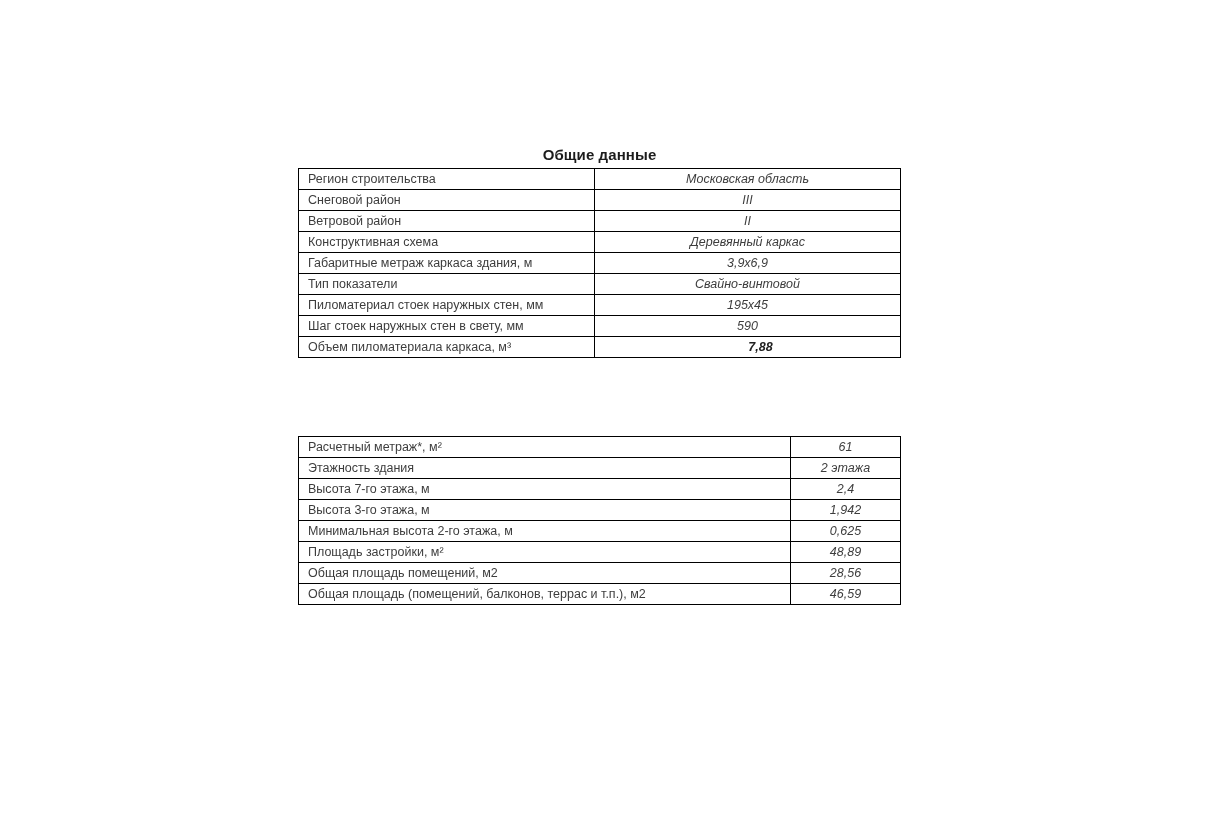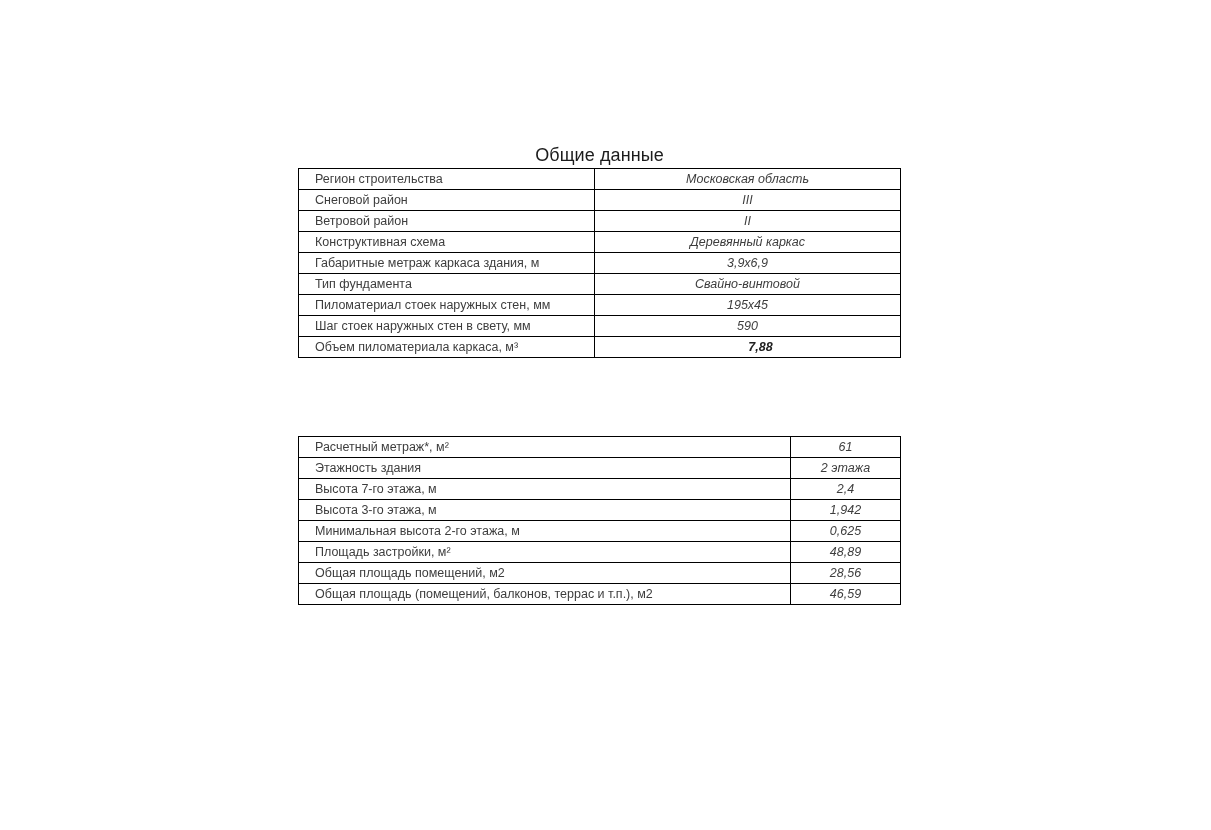--- a/index.html
+++ b/index.html
@@ -10,22 +10,22 @@
     font-family: "Liberation Sans", "DejaVu Sans", sans-serif;
     overflow: hidden;
   }
   .sheet {
     position: absolute;
     left: 298px;
     top: 146px;
     width: 603px;
   }
   .table-title {
-    font-size: 18px;
-    font-weight: normal;
+    font-size: 15px;
+    font-weight: bold;
     color: #1c1c1c;
     text-align: center;
     line-height: 18px;
     margin-bottom: 4px;
     letter-spacing: 0.1px;
   }
   table {
     width: 100%;
     border-collapse: collapse;
     table-layout: fixed;
@@ -35,21 +35,21 @@
     height: 21px;
     font-size: 12.5px;
     color: #3d3d3d;
     vertical-align: middle;
     line-height: 14px;
     white-space: nowrap;
     overflow: hidden;
   }
   td.label-cell {
     text-align: left;
-    padding-left: 16px;
+    padding-left: 9px;
     padding-right: 4px;
   }
   td.value-cell {
     text-align: center;
     padding: 0 2px;
     font-style: italic;
   }
   td.bold-value {
     font-weight: bold;
     color: #222222;
@@ -87,21 +87,21 @@
       </tr>
       <tr>
         <td class="label-cell">Конструктивная схема</td>
         <td class="value-cell">Деревянный каркас</td>
       </tr>
       <tr>
         <td class="label-cell">Габаритные метраж каркаса здания, м</td>
         <td class="value-cell">3,9х6,9</td>
       </tr>
       <tr>
-        <td class="label-cell">Тип фундамента</td>
+        <td class="label-cell">Тип показатели</td>
         <td class="value-cell">Свайно-винтовой</td>
       </tr>
       <tr>
         <td class="label-cell">Пиломатериал стоек наружных стен, мм</td>
         <td class="value-cell">195х45</td>
       </tr>
       <tr>
         <td class="label-cell">Шаг стоек наружных стен в свету, мм</td>
         <td class="value-cell">590</td>
       </tr>

